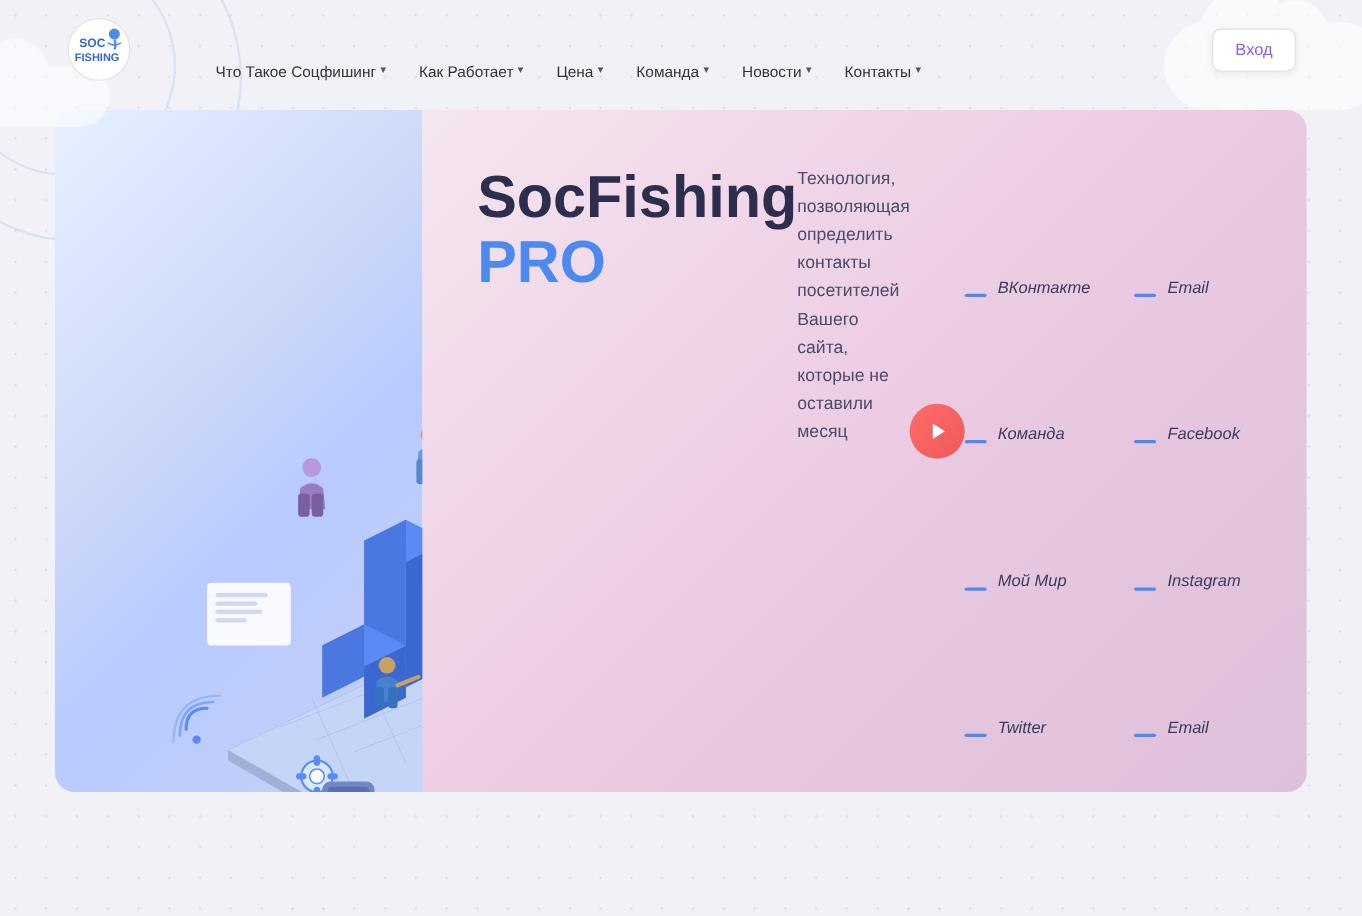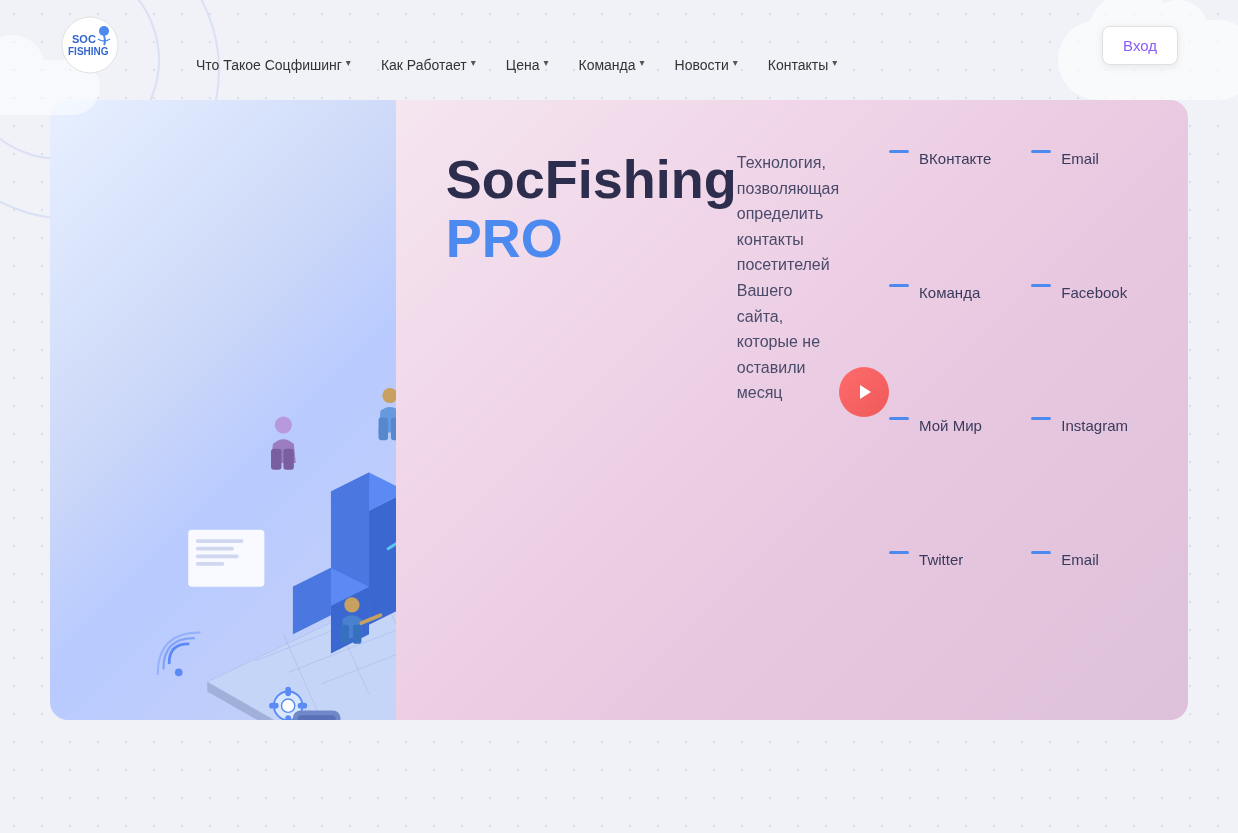--- a/index.html
+++ b/index.html
@@ -164,25 +164,26 @@
 
     
     .features-grid {
       display: grid;
       grid-template-columns: 1fr 1fr;
       gap: 14px 40px;
     }
 
     .feature-item {
       display: flex;
-      align-items: flex-start;
+      align-items: flex-end;
       gap: 10px;
       font-size: 15px;
       color: #3a3a5c;
       font-weight: 500;
+      font-style: italic;
     }
 
     .feature-dash {
       width: 20px;
       height: 3px;
       background: #4d8af0;
       border-radius: 2px;
       flex-shrink: 0;
     }
 

